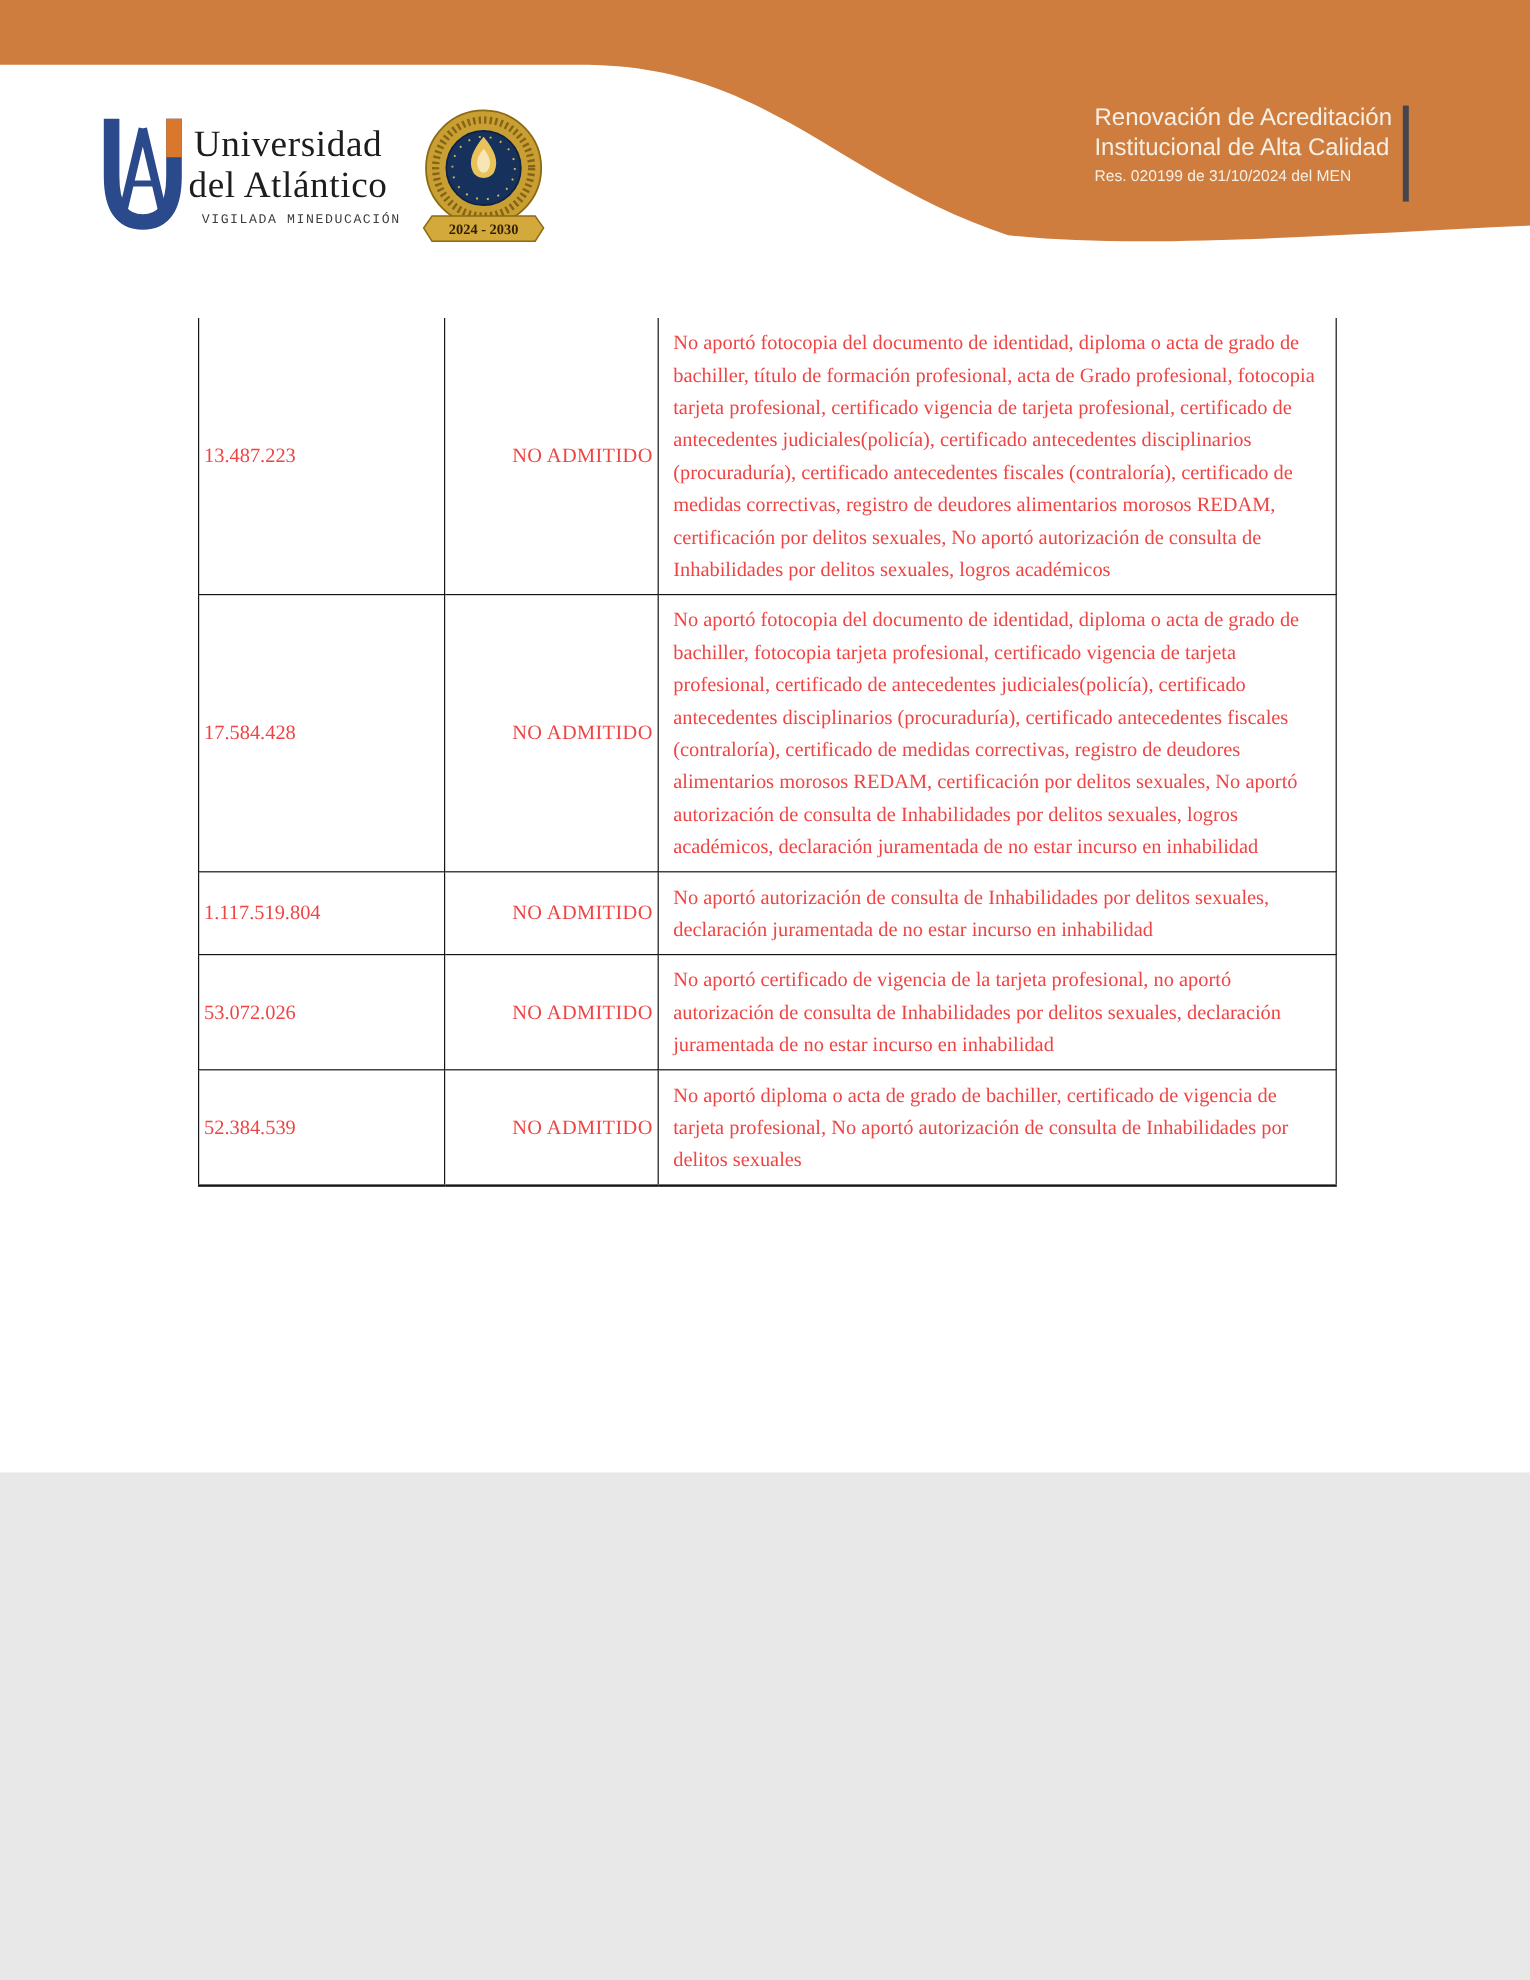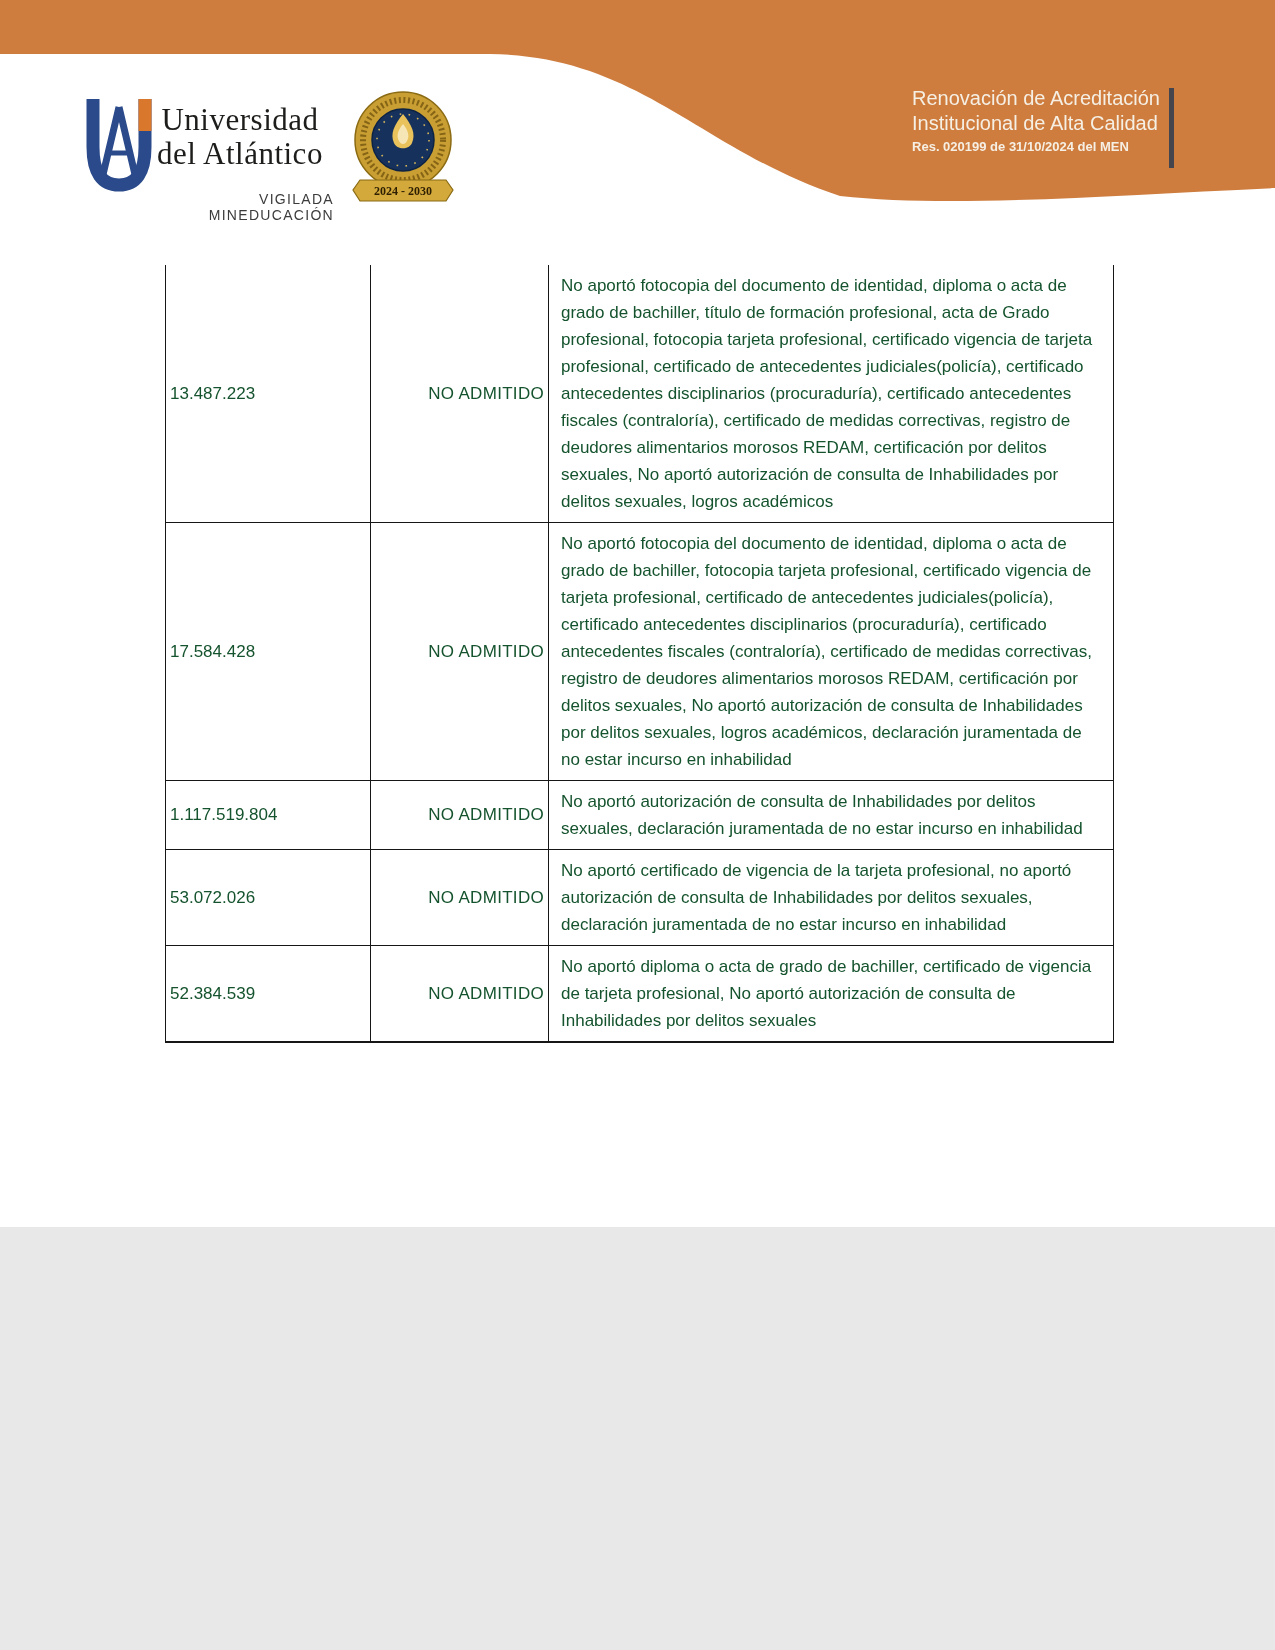--- a/index.html
+++ b/index.html
@@ -14,44 +14,44 @@
   .banner-svg { position:absolute; top:0; left:0; display:block; }
 
   .logo-wrap { position:absolute; top:0; left:0; }
   .monogram-svg { position:absolute; top:97px; left:85px; }
   .logo-text {
     position:absolute; top:103px; left:144px; width:192px;
     font-family:"Liberation Serif", serif; color:#1d1d1b; text-align:center;
   }
   .logo-text .uni-line { font-size:31px; line-height:34px; letter-spacing:0.5px; }
   .logo-text .vigilada {
-    font-family:Liberation Sans, sans-serif; font-size:14px;
-    letter-spacing:1.3px; color:#3c3c3c; margin-top:20px; text-align:right; padding-right:2px;
+    font-family:Liberation Mono, monospace; font-size:11px;
+    letter-spacing:1.3px; color:#3c3c3c; margin-top:7px; text-align:right; padding-right:2px;
   }
   .seal-svg { position:absolute; top:88px; left:350px; }
 
   .accred {
     position:absolute; top:86px; right:115px; text-align:left;
     color:#f6efe4;
   }
   .accred .big { font-size:20px; line-height:25px; white-space:nowrap; }
-  .accred .small { font-size:13px; font-weight:bold; line-height:18px; margin-top:2px; white-space:nowrap; }
+  .accred .small { font-size:13px; font-weight:normal; line-height:18px; margin-top:2px; white-space:nowrap; }
   .accred-bar {
     position:absolute; top:88px; right:101px; width:5px; height:80px;
     background:#45454e;
   }
 
   
   table.doc-table {
     position:absolute; top:265px; left:165px; width:948px;
     border-collapse:collapse; table-layout:fixed;
   }
   .doc-table td {
-    border:1px solid #161616; color:#14532d;
-    font-size:17px; vertical-align:middle;
+    border:1px solid #161616; color:#ef4444;
+    font-size:17px; vertical-align:middle;font-family:Liberation Serif, serif;
   }
   .doc-table td.c-id    { width:205px; padding:6px 4px; }
   .doc-table td.c-stat  { width:178px; text-align:right; padding:6px 4px; letter-spacing:0.3px; }
   .doc-table td.c-obs   { width:565px; padding:7px 16px 7px 12px; line-height:27px; }
   .doc-table tr:first-child td { border-top:none; }
   .doc-table tr:last-child td  { border-bottom:2px solid #161616; }
 
   
   .page-number {
     position:absolute; top:1512px; left:0; width:100%;

